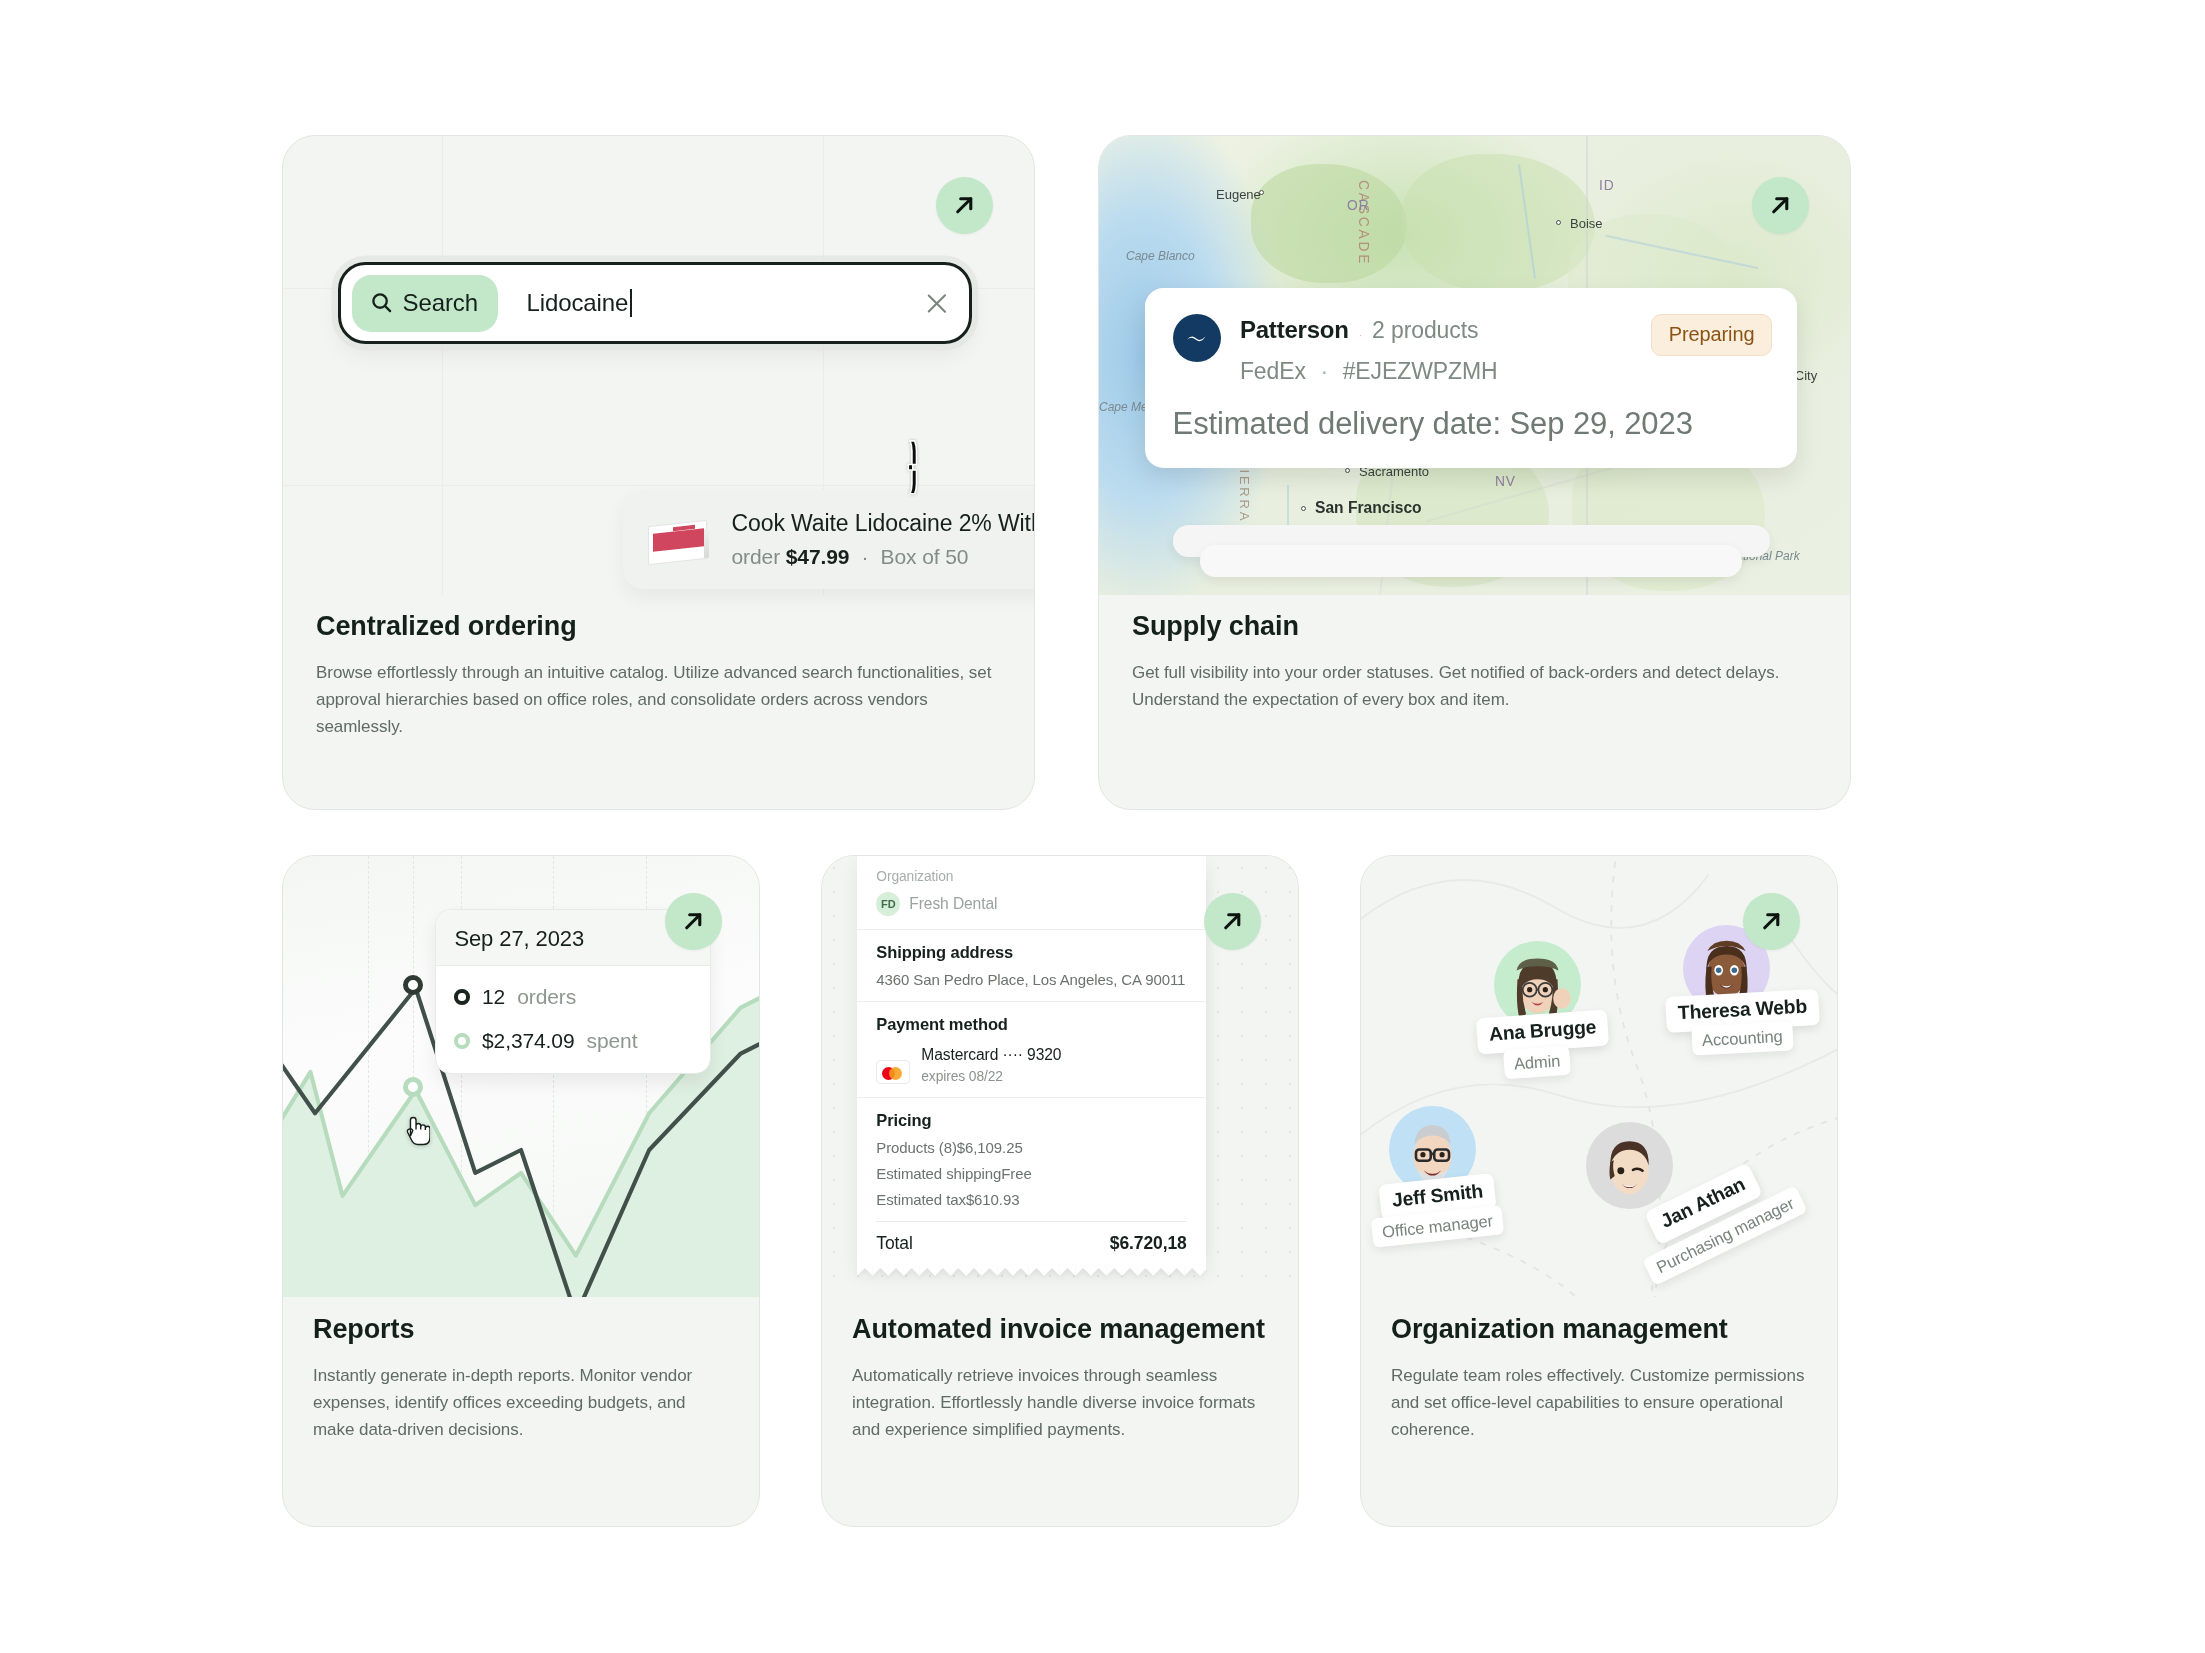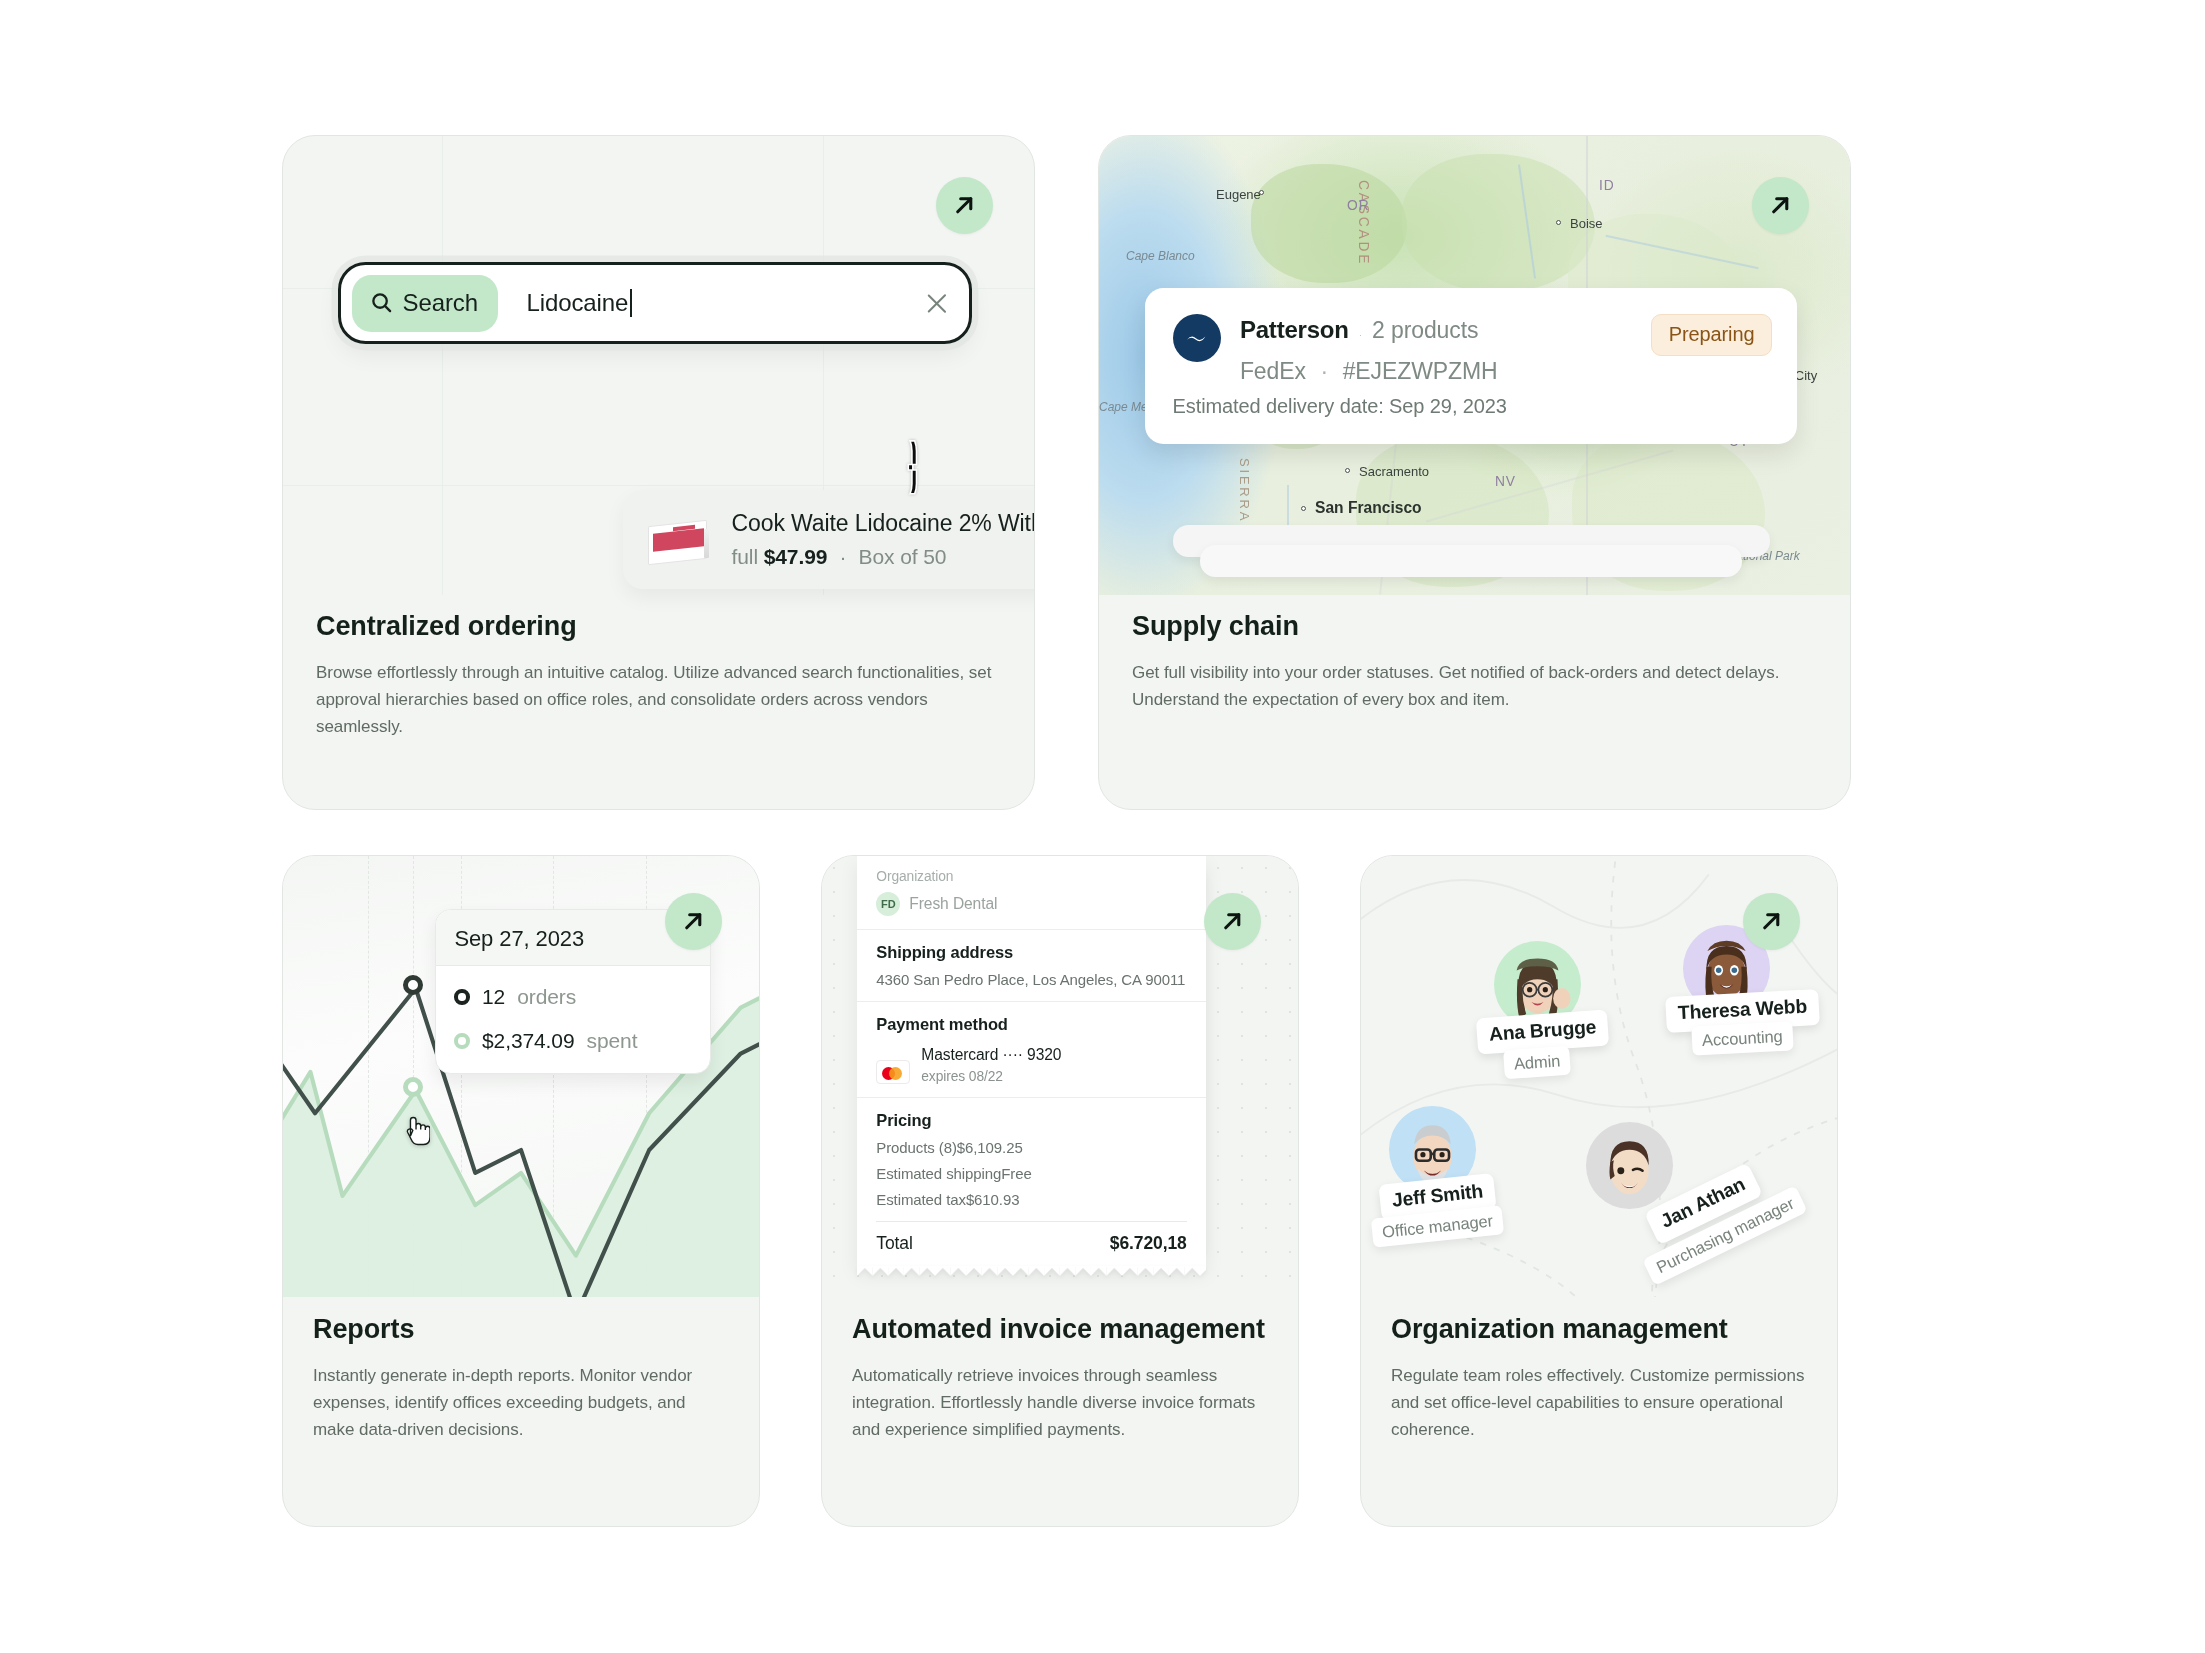--- a/index.html
+++ b/index.html
@@ -195,21 +195,21 @@
   .ship-row1 { display: flex; align-items: flex-start; gap: 19.3px; }
   .ship-logo {
     flex: none; width: 48px; height: 48px; border-radius: 50%;
     background: #123a63; display:flex; align-items:center; justify-content:center;
   }
   .ship-info { flex: 1; padding-top: 1.8px; }
   .ship-name { font-size: 24px; color: #16201c; font-weight: 700; letter-spacing:-0.2px; display:inline; }
   .ship-prod { font-size: 23px; color: #7e8a83; letter-spacing:-0.1px; }
   .ship-sep { color:#a9b2ac; margin: 0 8.3px; }
   .ship-carrier { font-size: 23px; color: #7e8a83; margin-top: 13.8px; letter-spacing:-0.1px; }
-  .ship-eta { font-size: 20px; color: #6e7a73; margin-top: 10px; letter-spacing:-0.1px; }
+  .ship-eta { font-size: 31px; color: #6e7a73; margin-top: 21px; letter-spacing:-0.1px; }
   .badge-prep {
     flex: none;
     background: #fbeedd; color: #8a5416;
     border: 1.4px solid #f3dfc6;
     border-radius: 10px;
     font-size: 20px; padding: 8.3px 16.5px;
     letter-spacing: -0.1px;
   }
 
   
@@ -386,21 +386,21 @@
     <div class="suggest-panel">
       <div class="prod-thumb">
         <div class="box-back"></div>
           <div class="box-band"></div>
           <div class="box-cap"></div>
           <div class="vial"></div>
       </div>
       <div class="suggest-main">
         <div class="suggest-title">Cook Waite Lidocaine 2% With Epi...</div>
         <div class="suggest-sub">
-          <span>full</span>
+          <span>order</span>
           <b>$47.99</b>
           <span class="dot">·</span>
           <span>Box of 50</span>
         </div>
       </div>
 
     </div>
 
     <div class="arrow-btn" style="right:41px; top:41px;">
       <span>

